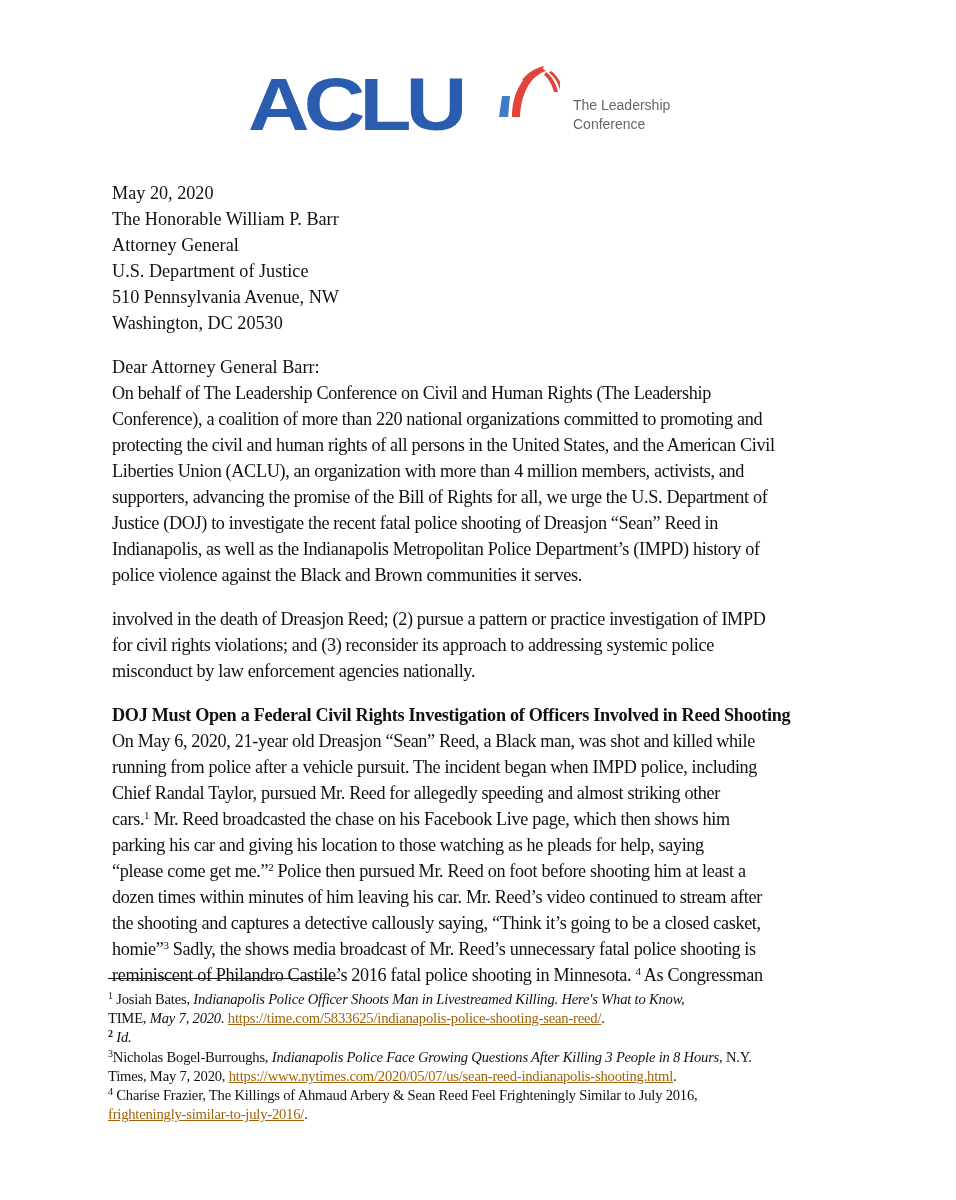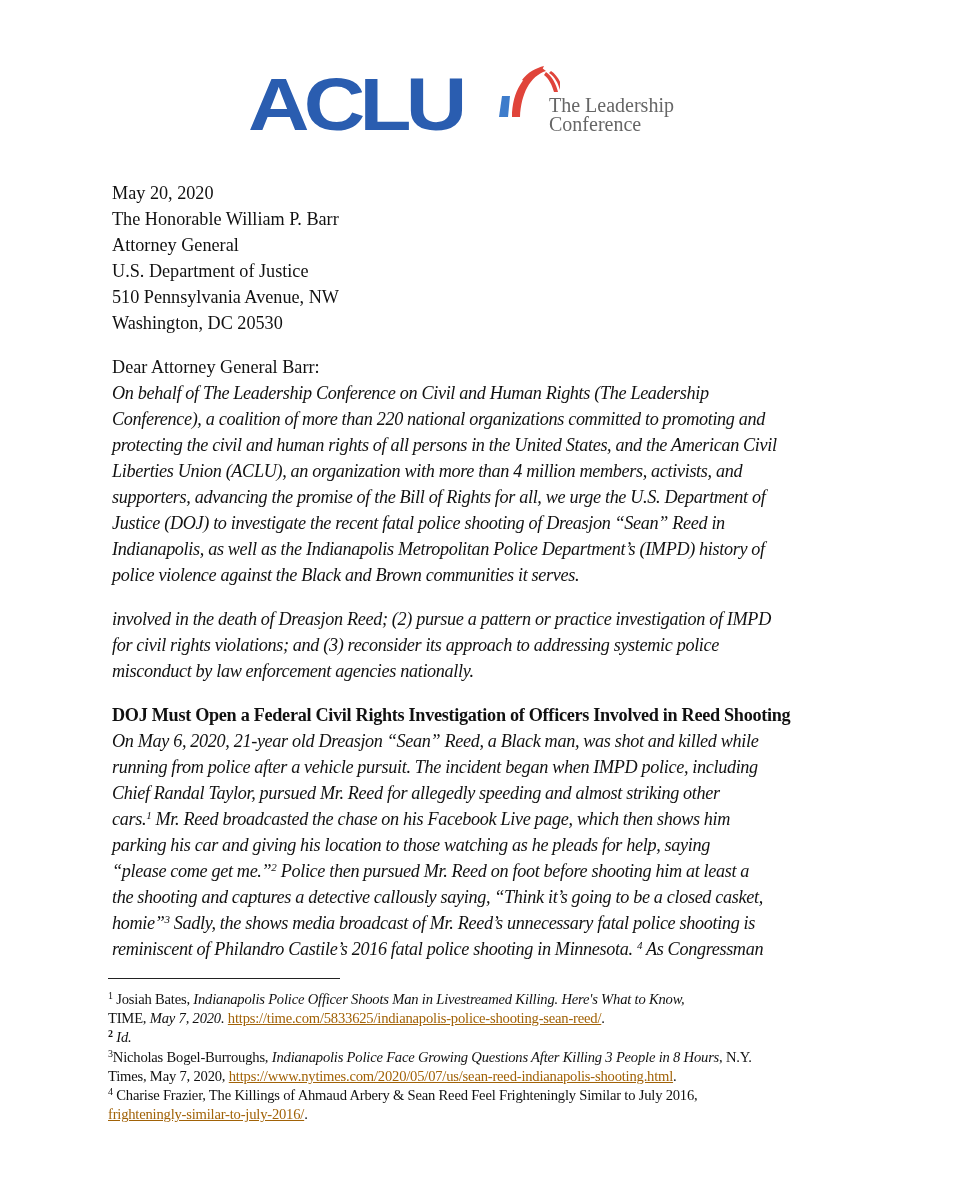--- a/index.html
+++ b/index.html
@@ -37,24 +37,24 @@
   }
   .tlc-logo {
     position: absolute;
     left: 490px;
     top: 0px;
     width: 200px;
     height: 80px;
   }
   .tlc-text {
     position: absolute;
-    left: 59px;
+    left: 83px;
     top: 34px;
-    font-family: Liberation Serif, serif;
-    font-size: 20px;
+    font-family: Liberation Sans, sans-serif;
+    font-size: 14px;
     line-height: 19px;
     color: #666666;
   }
   .page {
     position: absolute;
     left: 108px;
     top: 178px;
     width: 760px;
     font-size: 18.2px;
     line-height: 22px;
@@ -65,21 +65,20 @@
   .block {
     margin-bottom: 22px;
   }
   .heading {
     font-weight: bold;
     margin-bottom: 22px;
     letter-spacing: -0.3px;
   }
   .narrow {
     letter-spacing: -0.35px;
-    font-style: italic;
   }
   sup {
     font-size: 11px;
     line-height: 0;
     vertical-align: 6px;
   }
   .footnote-rule {
     position: absolute;
     left: 108px;
     top: 978px;
@@ -161,20 +160,21 @@
 
   <p class="heading">DOJ Must Open a Federal Civil Rights Investigation of Officers Involved in Reed Shooting</p>
 
   <div class="narrow">
     <p>On May 6, 2020, 21-year old Dreasjon “Sean” Reed, a Black man, was shot and killed while</p>
     <p>running from police after a vehicle pursuit. The incident began when IMPD police, including</p>
     <p>Chief Randal Taylor, pursued Mr. Reed for allegedly speeding and almost striking other</p>
     <p><span>cars.</span><sup>1</sup><span> Mr. Reed broadcasted the chase on his Facebook Live page, which then shows him</span></p>
     <p>parking his car and giving his location to those watching as he pleads for help, saying</p>
     <p><span>“please come get me.”</span><sup>2</sup><span> Police then pursued Mr. Reed on foot before shooting him at least a</span></p>
+    <p>dozen times within minutes of him leaving his car. Mr. Reed’s  video continued to stream after</p>
     <p>the shooting and captures a detective callously saying, “Think it’s going to be a closed casket,</p>
     <p><span>homie”</span><sup>3</sup><span> Sadly, the shows media broadcast of Mr. Reed’s unnecessary fatal police shooting is</span></p>
     <p><span>reminiscent of Philandro Castile’s 2016 fatal police shooting in Minnesota. </span><sup>4</sup><span> As Congressman</span></p>
   </div>
 </div>
 
 <div class="footnote-rule"></div>
 
 <div class="footnotes">
   <p><sup>1</sup><span> Josiah Bates, </span><i>Indianapolis Police Officer Shoots Man in Livestreamed Killing. Here's What to Know,</i></p>

